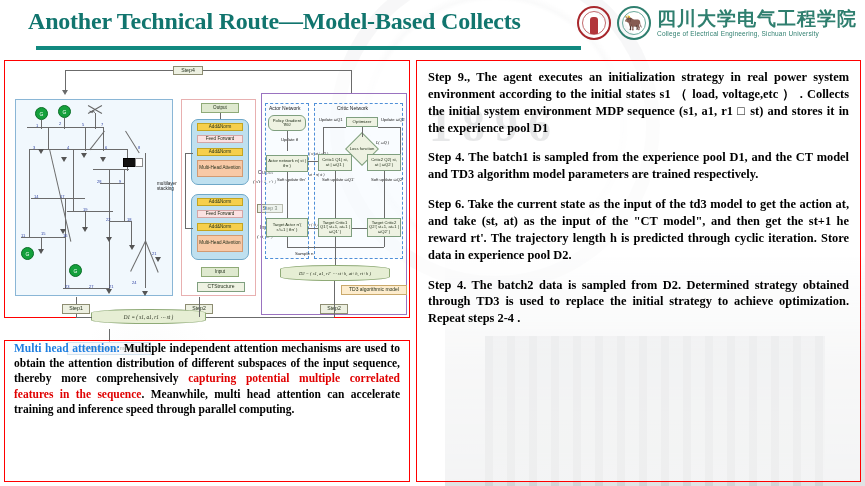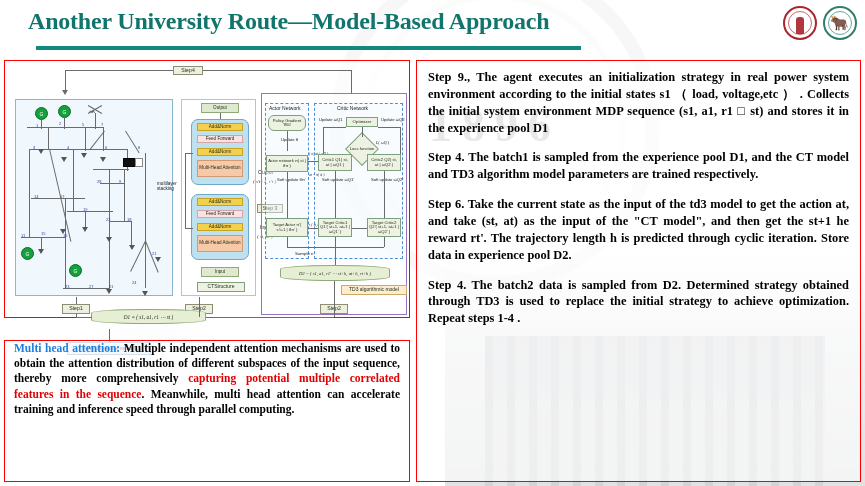--- a/index.html
+++ b/index.html
@@ -221,26 +221,30 @@
 <body>
 
 <div id="slide">
 
   <div class="watermark wm-seal"></div>
   <div class="watermark wm-seal-txt">1896</div>
   <div class="watermark wm-building"></div>
   <div class="watermark wm-animal"></div>
 
   <div class="header">
-    <div class="title">Another University Route—Model-Based Approach</div>
+    <div class="title">Another Technical Route—Model-Based Collects</div>
     <div class="title-rule"></div>
 
     <div class="logo-group">
       <div class="seal seal-red"></div>
       <div class="seal seal-green"></div>
+      <div class="logo-text">
+        <div class="logo-cn">四川大学电气工程学院</div>
+        <div class="logo-en">College of Electrical Engineering, Sichuan University</div>
+      </div>
     </div>
   </div>
 
   <div class="panel" id="diagram-panel">
     <div id="diagram">
 
       <div class="d box step" style="left:168px;top:5px;width:30px;height:9px;">Step4</div>
       <div class="d wire hline" style="left:60px;top:9px;width:108px;"></div>
       <div class="d wire hline" style="left:198px;top:9px;width:148px;"></div>
       <div class="d wire vline" style="left:60px;top:9px;height:22px;"></div>
@@ -445,16 +449,16 @@
   <div class="panel" id="note-panel">
     <div class="note-text">
       <span class="note-head">Multi head attention:</span><span> Multiple independent attention mechanisms are used to obtain the attention distribution of different subspaces of the input sequence, thereby more comprehensively </span><span class="note-red">capturing potential multiple correlated features in the sequence</span><span>. Meanwhile, multi head attention can accelerate training and inference speed through parallel computing.</span>
     </div>
   </div>
 
   <div class="panel" id="steps-panel">
     <p class="step-p">Step 9., The agent executes an initialization strategy in real power system environment according to the initial states s1 （ load,  voltage,etc ） . Collects the initial system environment MDP sequence (s1, a1, r1 □ st) and stores it in the experience pool D1</p>
     <p class="step-p">Step 4. The batch1 is sampled from the experience pool D1, and the CT model and TD3 algorithm model parameters are trained respectively.</p>
     <p class="step-p">Step 6. Take the current state as the input of the td3 model to get the action at, and take (st, at) as the input of the "CT model", and then get the st+1 he reward rt'. The trajectory length h is predicted through cyclic iteration. Store data in experience pool D2.</p>
-    <p class="step-p">Step 4. The batch2 data is sampled from D2. Determined strategy obtained through TD3 is used to replace the initial strategy  to achieve optimization. Repeat steps 1-4 .</p>
+    <p class="step-p">Step 4. The batch2 data is sampled from D2. Determined strategy obtained through TD3 is used to replace the initial strategy  to achieve optimization. Repeat steps 2-4 .</p>
   </div>
 
 </div>
 
 </body></html>

